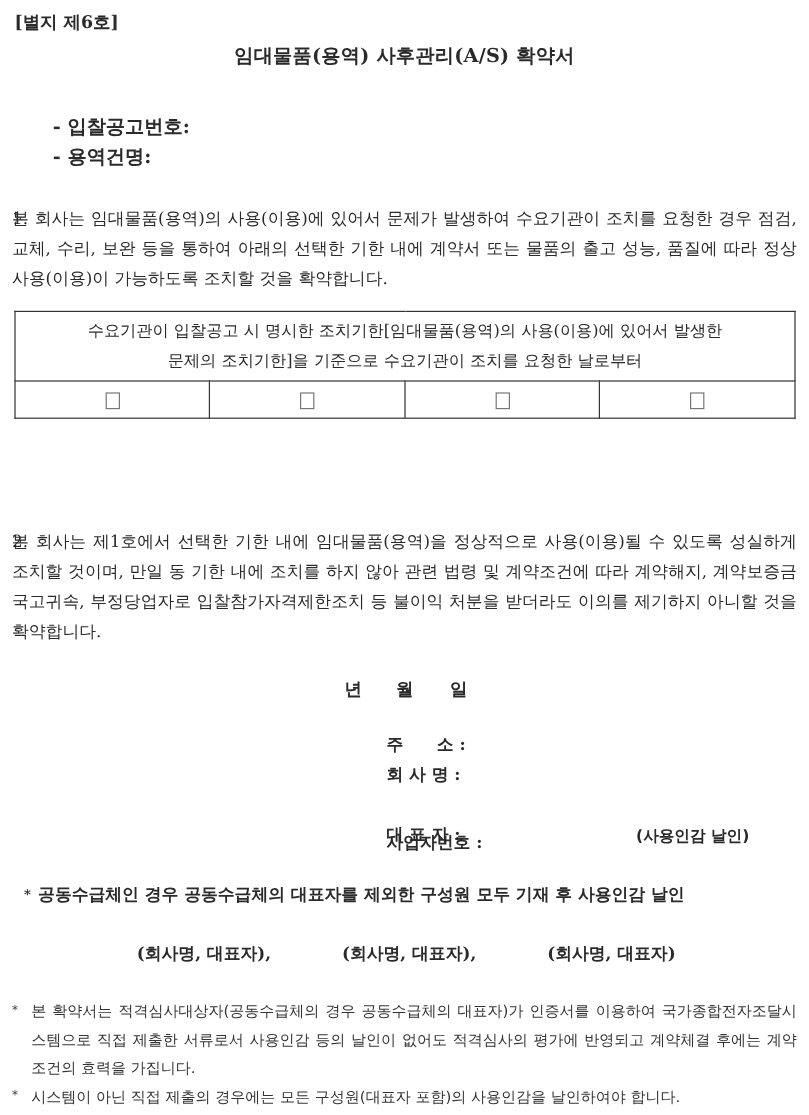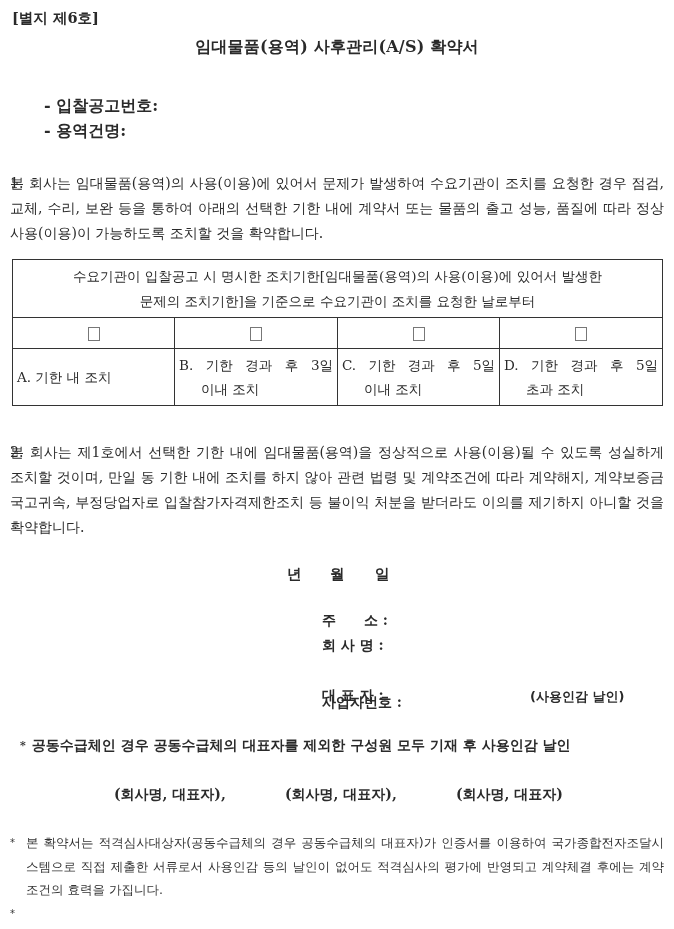--- a/index.html
+++ b/index.html
@@ -123,37 +123,20 @@
         <span>수요기관이 입찰공고 시 명시한 조치기한[임대물품(용역)의 사용(이용)에 있어서 발생한</span><br>
         <span>문제의 조치기한]을 기준으로 수요기관이 조치를 요청한 날로부터</span>
       </td>
     </tr>
     <tr>
       <td class="chk"><span class="checkbox"></span></td>
       <td class="chk"><span class="checkbox"></span></td>
       <td class="chk"><span class="checkbox"></span></td>
       <td class="chk"><span class="checkbox"></span></td>
     </tr>
-    <tr>
-      <td class="opt single">
-        <span class="l1">A. 기한 내 조치</span>
-      </td>
-      <td class="opt">
-        <span class="l1">B. 기한 경과 후 3일</span>
-        <span class="l2">이내 조치</span>
-      </td>
-      <td class="opt">
-        <span class="l1">C. 기한 경과 후 5일</span>
-        <span class="l2">이내 조치</span>
-      </td>
-      <td class="opt">
-        <span class="l1">D. 기한 경과 후 5일</span>
-        <span class="l2">초과 조치</span>
-      </td>
-    </tr>
   </tbody>
     </table>
 
   <div class="para" style="top:440px;">
     <span class="num">2.</span>
     <span class="body">본 회사는 제1호에서 선택한 기한 내에 임대물품(용역)을 정상적으로 사용(이용)될 수 있도록 성실하게 조치할 것이며, 만일 동 기한 내에 조치를 하지 않아 관련 법령 및 계약조건에 따라 계약해지, 계약보증금 국고귀속, 부정당업자로 입찰참가자격제한조치 등 불이익 처분을 받더라도 이의를 제기하지 아니할 것을 확약합니다.</span>
   </div>
 
   <div class="abs date" style="left:287px;">년</div>
   <div class="abs date" style="left:330px;">월</div>
@@ -173,16 +156,17 @@
   <div class="abs joint-sig" style="left:285px;">(회사명, 대표자),</div>
   <div class="abs joint-sig" style="left:456px;">(회사명, 대표자)</div>
 
   <div class="notes">
     <div class="note first">
       <span class="bullet">*</span>
       <span>본 확약서는 적격심사대상자(공동수급체의 경우 공동수급체의 대표자)가 인증서를 이용하여 국가종합전자조달시스템으로 직접 제출한 서류로서 사용인감 등의 날인이 없어도 적격심사의 평가에 반영되고 계약체결 후에는 계약조건의 효력을 가집니다.</span>
     </div>
     <div class="note">
       <span class="bullet">*</span>
+      <span>시스템이 아닌 직접 제출의 경우에는 모든 구성원(대표자 포함)의 사용인감을 날인하여야 합니다.</span>
     </div>
   </div>
 
 </div>
 
 </body></html>

